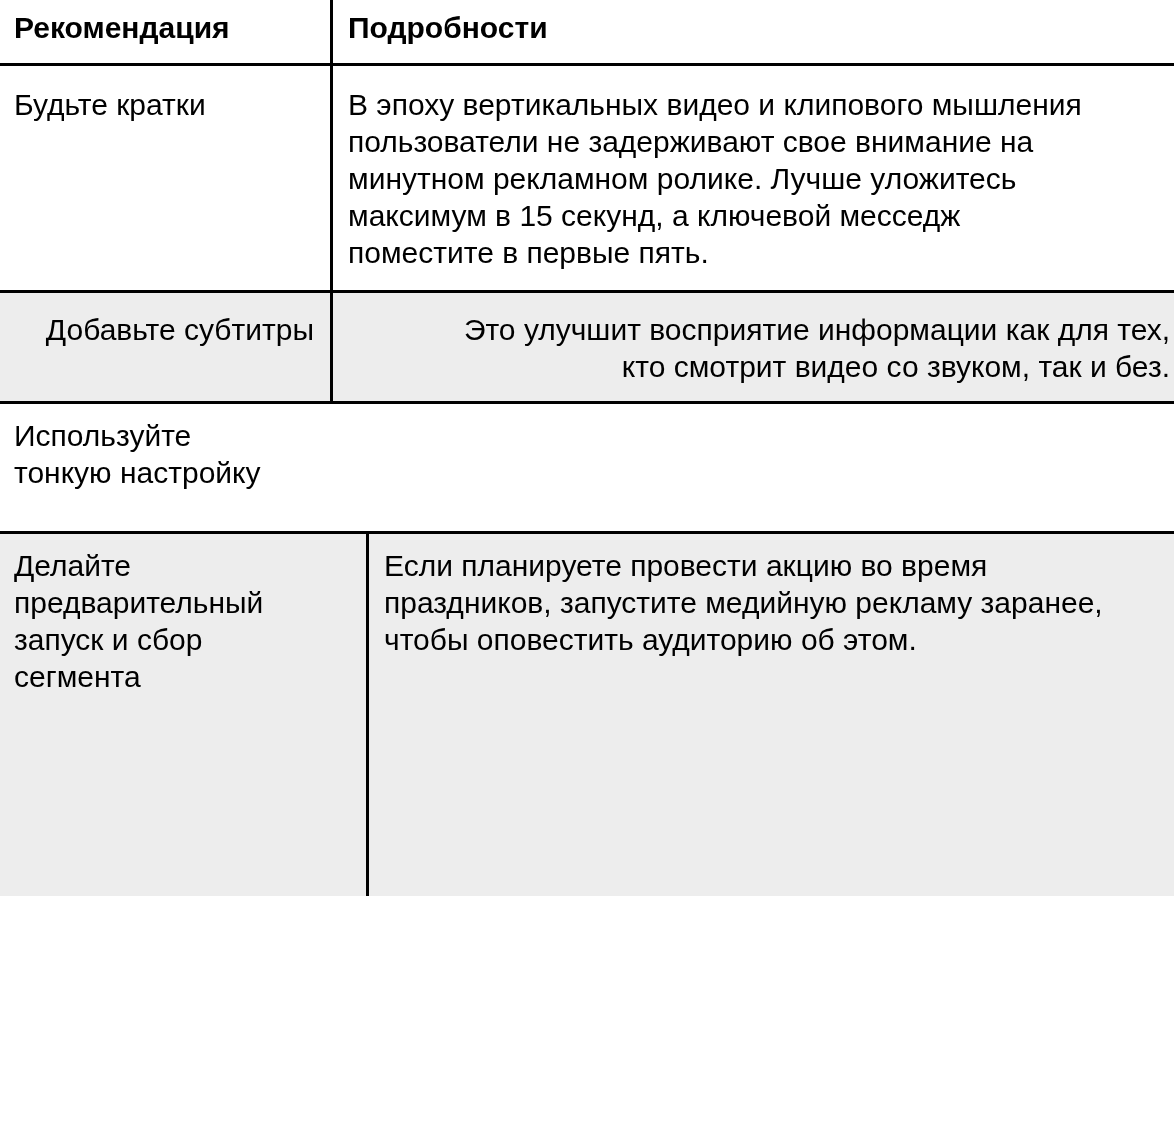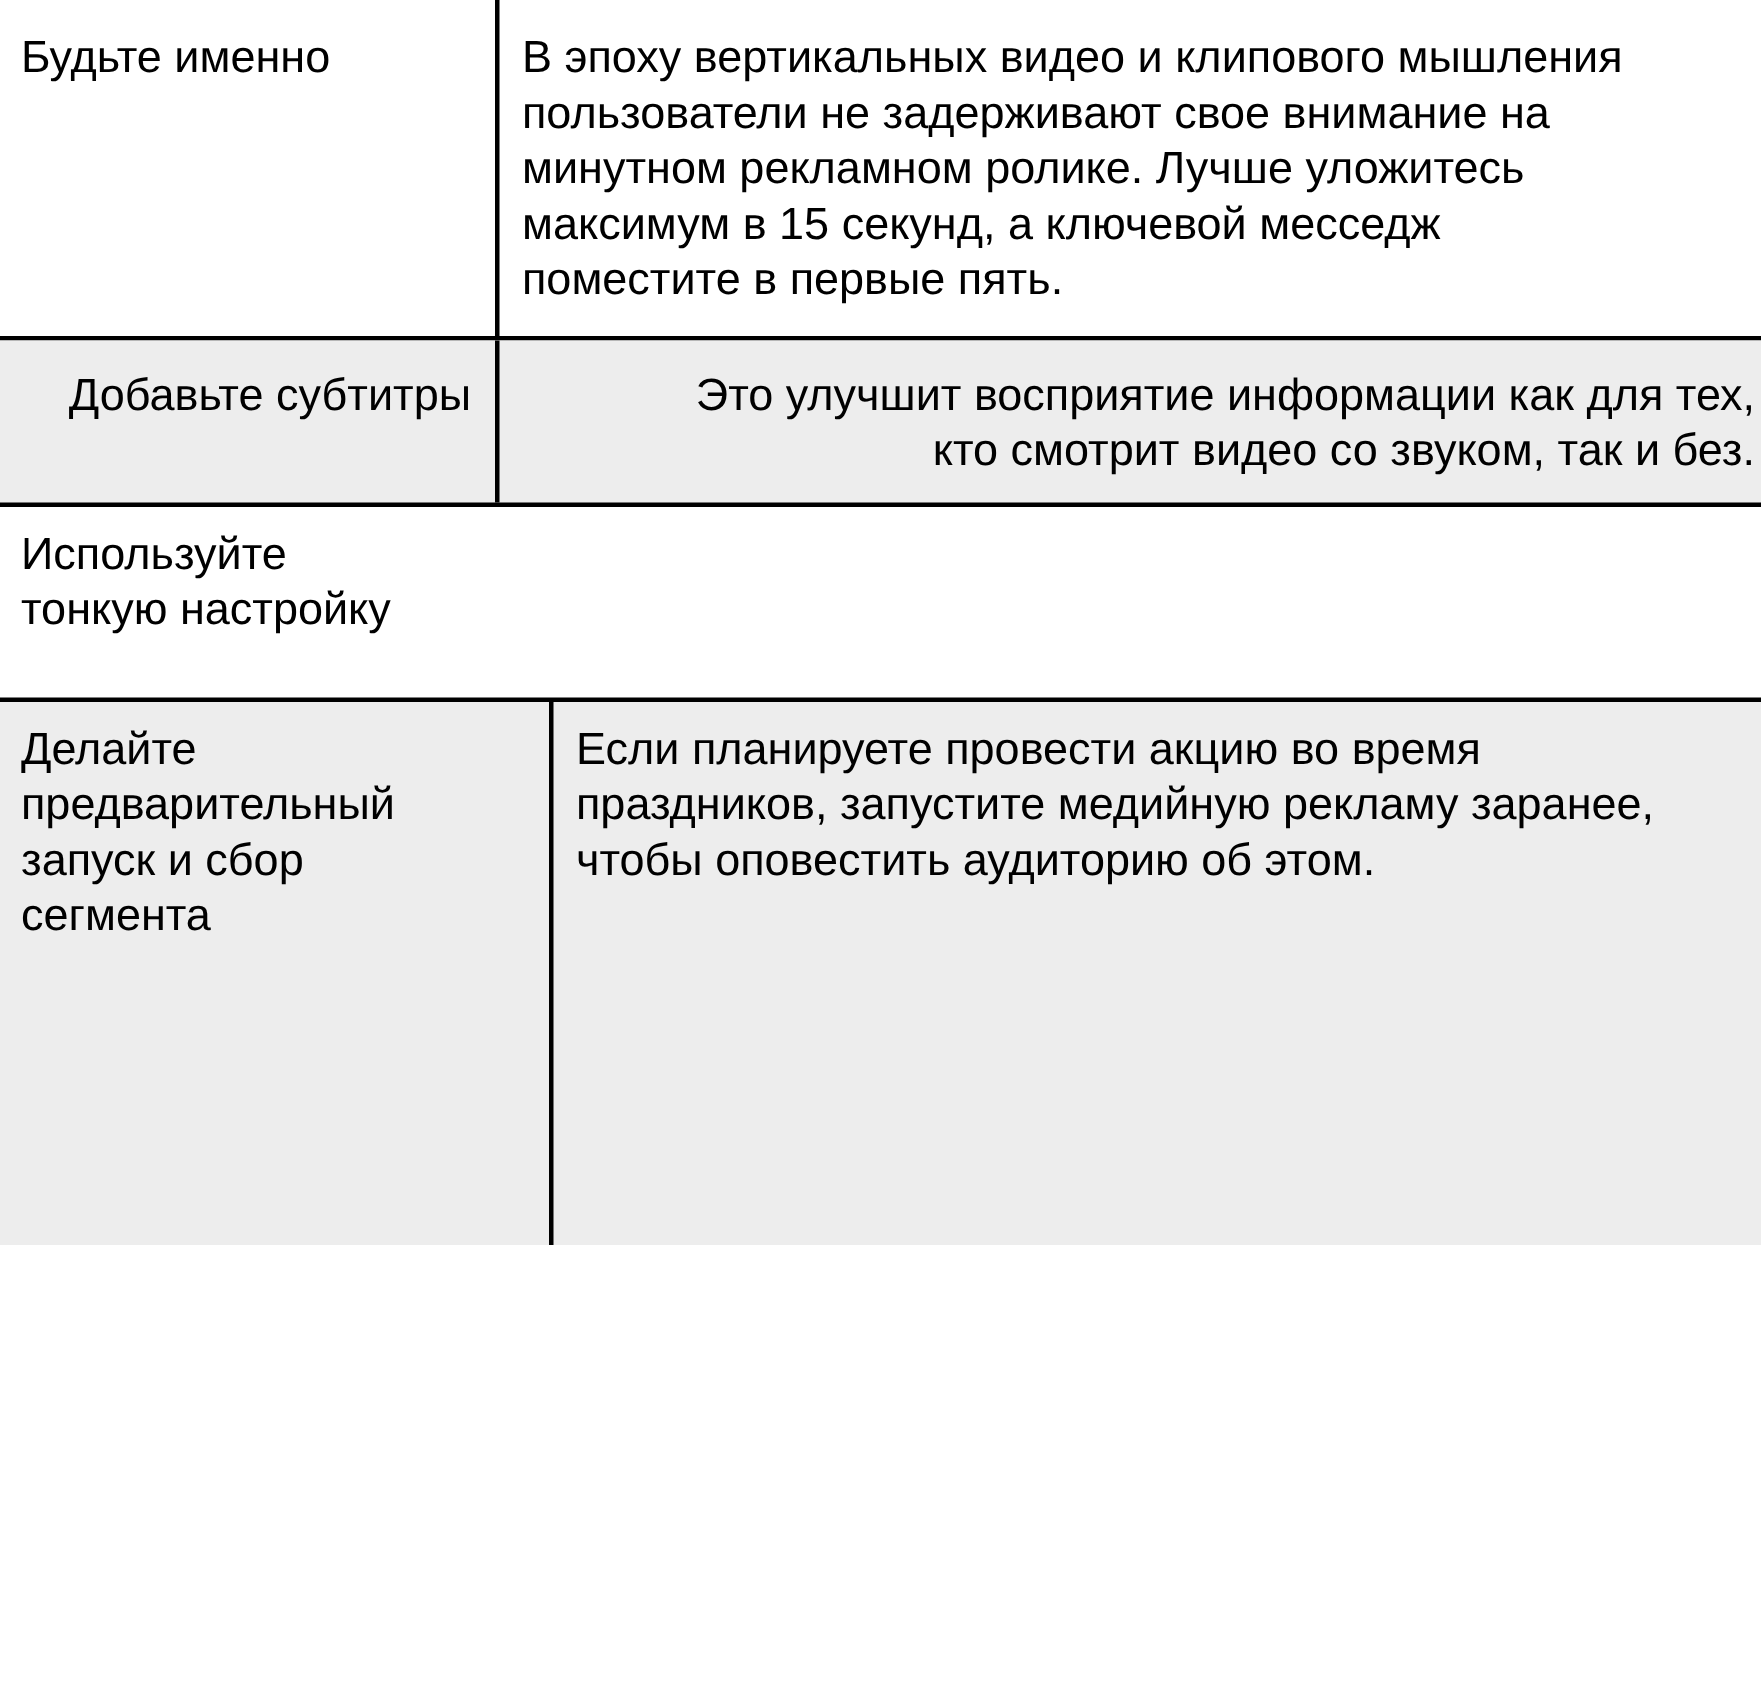--- a/index.html
+++ b/index.html
@@ -68,25 +68,29 @@
   }
   p.para + p.para {
     margin-top: 37px;
   }
 </style>
 </head>
 <body>
 
 <div class="table">
 
+  <div class="row header-row row-header">
+    <div class="cell left">Рекомендация</div>
+    <div class="cell right">Подробности</div>
+  </div>
 
 
   <div class="row row-2">
     <div class="cell left">
-      <p class="para">Будьте именно</p>
+      <p class="para">Будьте кратки</p>
     </div>
     <div class="cell right">
       <p class="para">В эпоху вертикальных видео и клипового мышления<br>пользователи не задерживают свое внимание на<br>минутном рекламном ролике. Лучше уложитесь<br>максимум в 15 секунд, а ключевой месседж<br>поместите в первые пять.</p>
     </div>
   </div>
 
   <div class="row striped row-3">
     <div class="cell left">
       <p class="para">Добавьте субтитры</p>
     </div>

